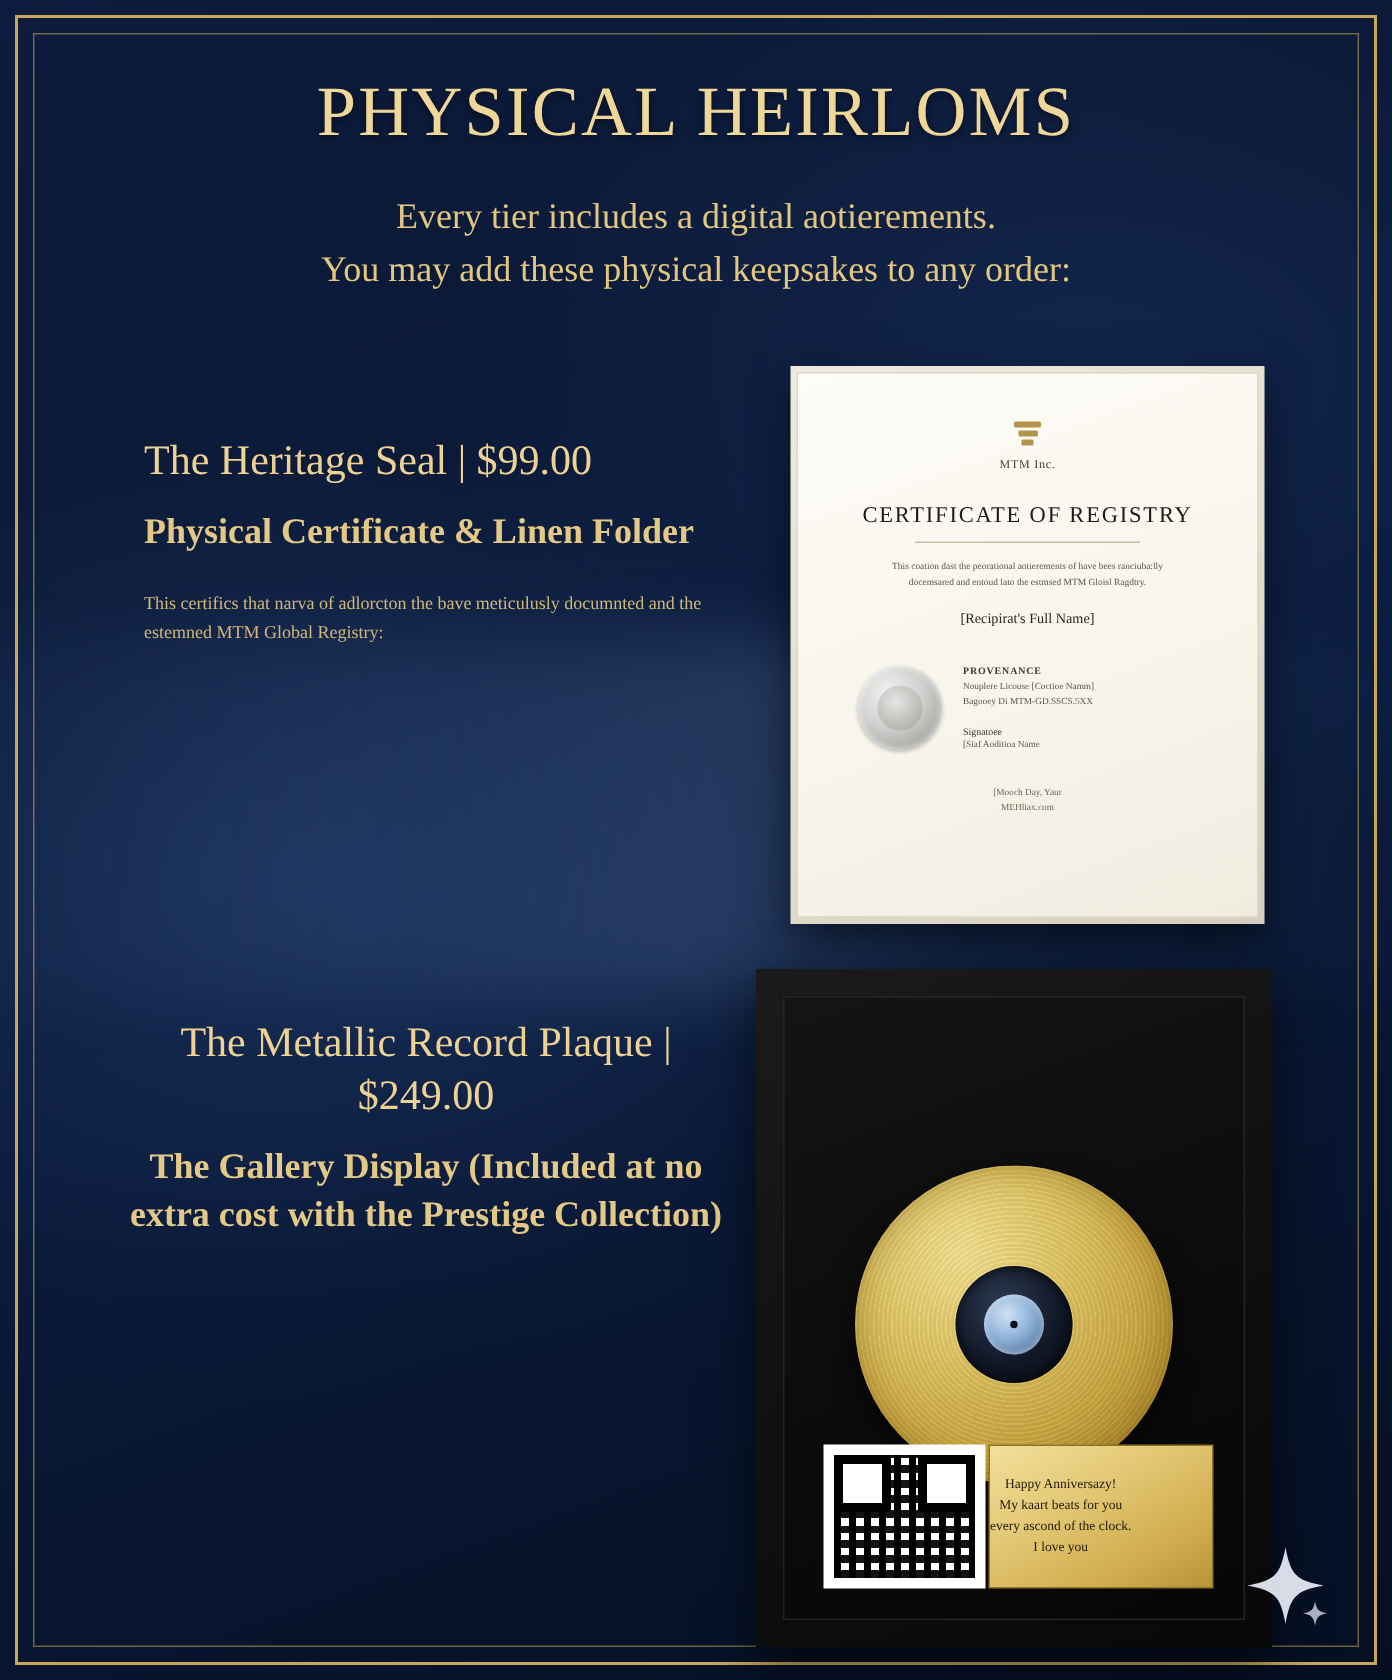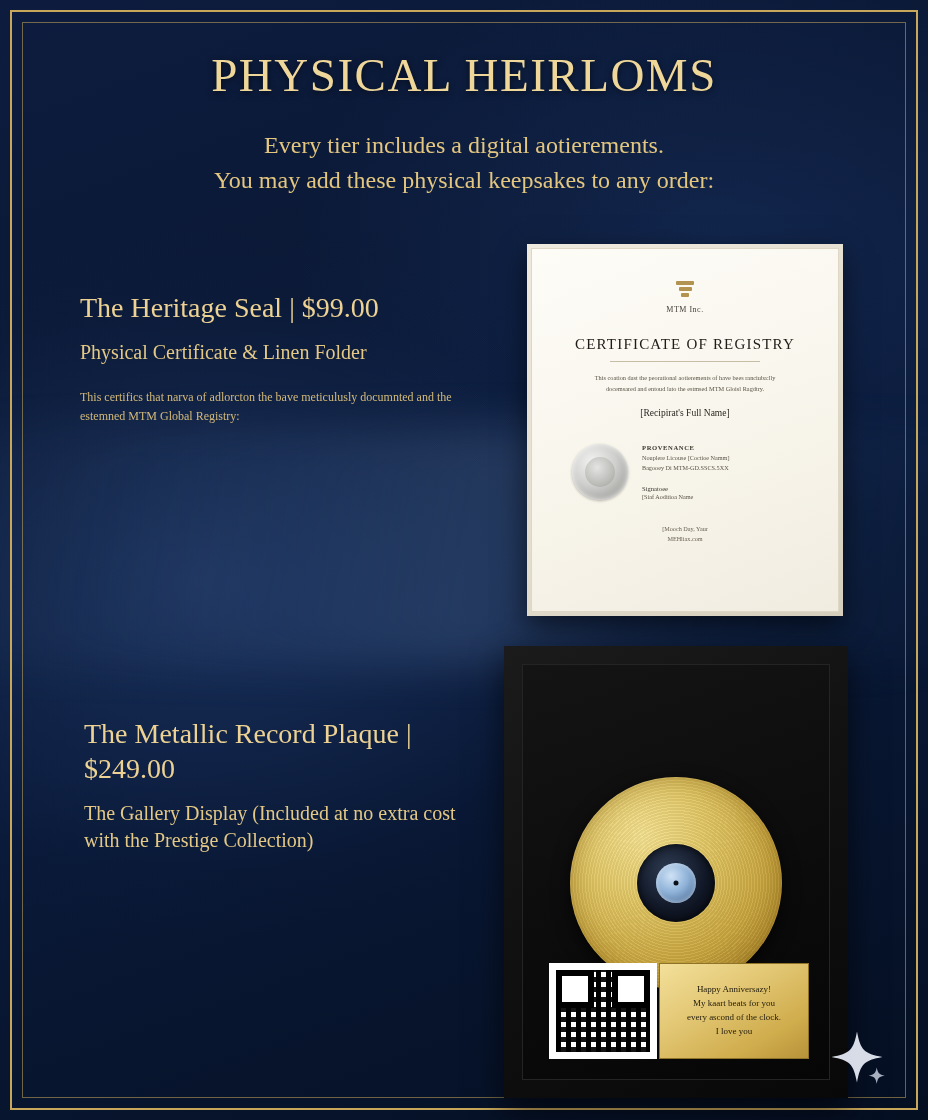--- a/index.html
+++ b/index.html
@@ -69,34 +69,35 @@
     color: #e8cb86;
   }
   .item-title {
     font-size: 28px;
     color: #edd294;
     line-height: 1.25;
     margin: 0 0 14px 0;
     font-weight: normal;
   }
   .item-sub {
-    font-size: 20px;
+    font-size: 24px;
     color: #e4c886;
     margin: 0 0 22px 0;
     line-height: 1.35;
+    font-weight: bold;
   }
   .item-body {
     font-size: 12px;
     color: #dcc07c;
     line-height: 1.58;
     opacity: 0.95;
   }
 
-  #item1 { left: 80px; top: 290px; width: 410px; }
-  #item2 { left: 84px; top: 716px; width: 400px; }
+  #item1 { left: 96px; top: 290px; width: 410px; }
+  #item2 { left: 84px; top: 678px; width: 400px; text-align: center; }
 
   
   .cert-frame {
     position: absolute;
     left: 527px; top: 244px;
     width: 316px; height: 372px;
     background: linear-gradient(145deg,#efeade 0%, #e2dccd 55%, #d6cfbd 100%);
     padding: 4px;
     box-shadow: 0 10px 26px rgba(0,0,0,0.55);
   }
@@ -207,21 +208,21 @@
     width: 26px; height:26px;
     border: 6px solid #000; background:#fff;
   }
   .qr-grid:before { left: 7px; top: 7px; }
   .qr-grid:after { right: 7px; top: 7px; }
   .plate {
     position:absolute; right: 20px; bottom: 20px;
     width: 150px; height: 96px;
     background: linear-gradient(150deg,#f3e09a 0%, #e2c673 40%, #d0ad4d 75%, #b8933a 100%);
     border: 1px solid #8f7329;
-    display:flex; align-items:center; justify-content:center;
+    display:flex; align-items:center; 
     text-align:center;
     margin-top:48px;
   }
   .plate-text {
     font-size: 9px; line-height: 1.55; color:#26200d;
   }
 
   
   .sparkle {
     position:absolute; right: 42px; bottom: 34px;

